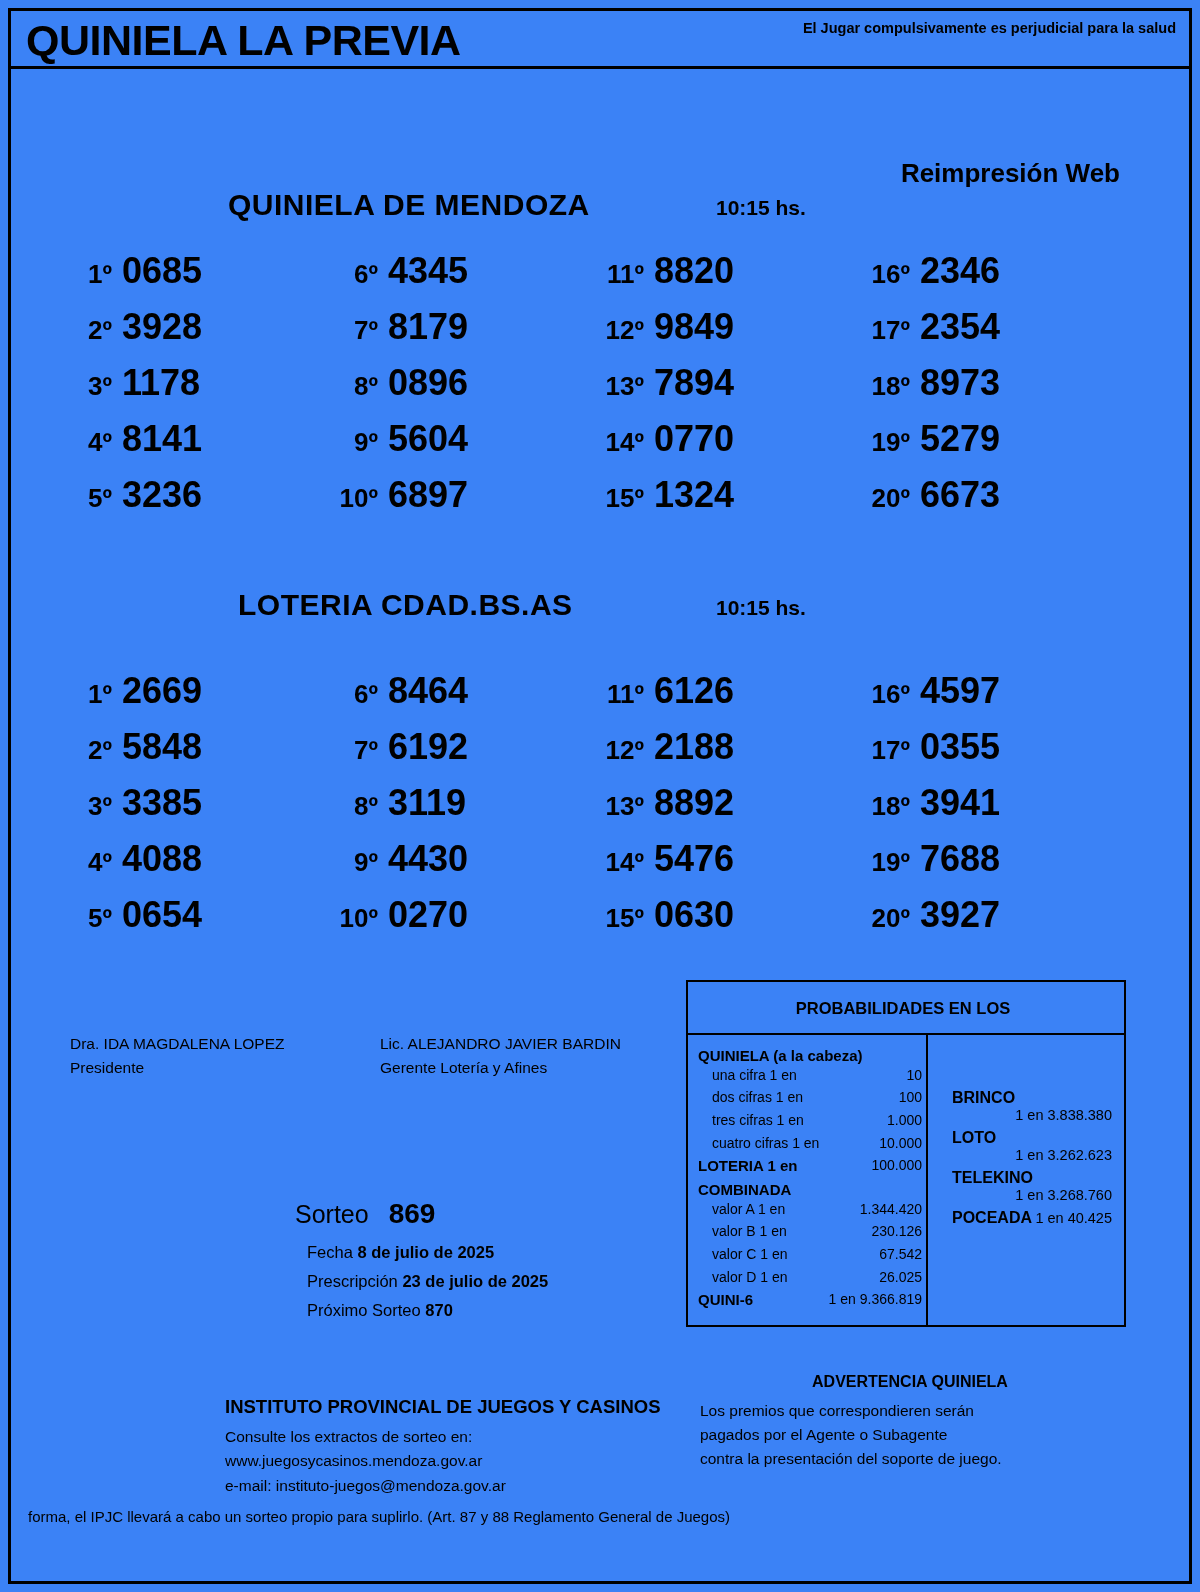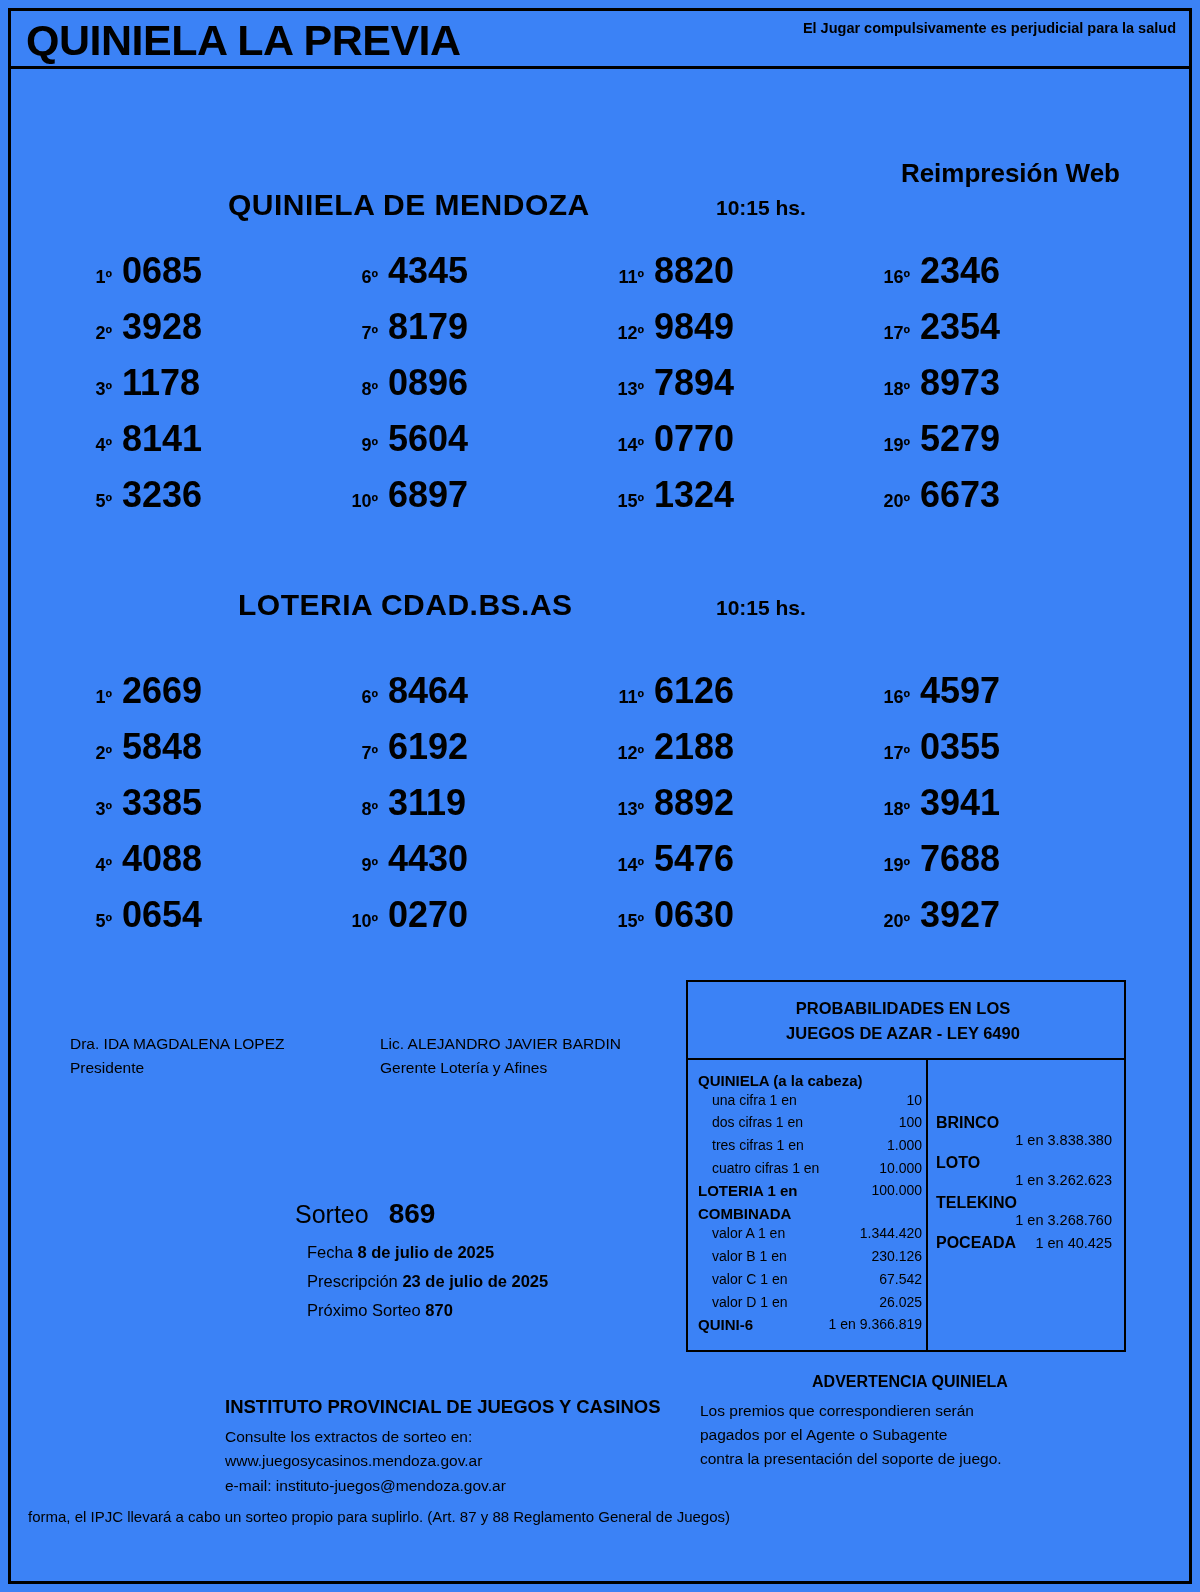--- a/index.html
+++ b/index.html
@@ -99,21 +99,21 @@
     column-gap: 0px;
     row-gap: 0px;
   }
   .cell {
     display: flex;
     align-items: baseline;
     justify-content: flex-start;
     height: 56px;
   }
   .pos {
-    font-size: 18px;
+    font-size: 26px;
     font-weight: bold;
     width: 62px;
     text-align: right;
     padding-right: 10px;
     box-sizing: border-box;
   }
   .num {
     font-size: 36px;
     font-weight: bold;
     letter-spacing: 0px;
@@ -198,20 +198,21 @@
   .prob-left {
     width: 240px;
     border-right: 2.5px solid #000;
     padding: 10px 4px 8px 10px;
     box-sizing: border-box;
   }
   .prob-right {
     flex: 1;
     padding: 54px 8px 8px 8px;
     box-sizing: border-box;
+    margin-left: 16px;
   }
   .p-head {
     font-weight: bold;
     font-size: 15px;
     margin-top: 2px;
   }
   .p-line {
     display: flex;
     justify-content: space-between;
     font-size: 14px;
@@ -497,21 +498,20 @@
     </div>
     <div class="sorteo-row">
       <span>Próximo Sorteo</span>
       <b>870</b>
     </div>
   </div>
 
   <div class="prob-box">
     <div class="prob-title">
       <div>PROBABILIDADES EN LOS</div>
-      <div>JUEGOS DE AZAR - LEY 6490</div>
     </div>
     <div class="prob-body">
       <div class="prob-left">
         <div class="p-head">QUINIELA (a la cabeza)</div>
         <div class="p-line">
           <span class="lbl">una cifra  1 en</span>
           <span class="val">10</span>
         </div>
         <div class="p-line">
           <span class="lbl">dos cifras 1 en</span>

